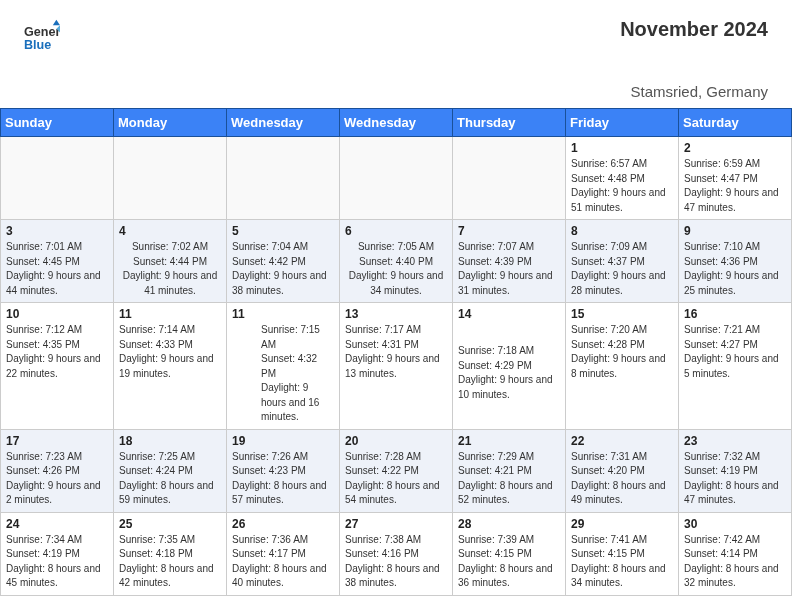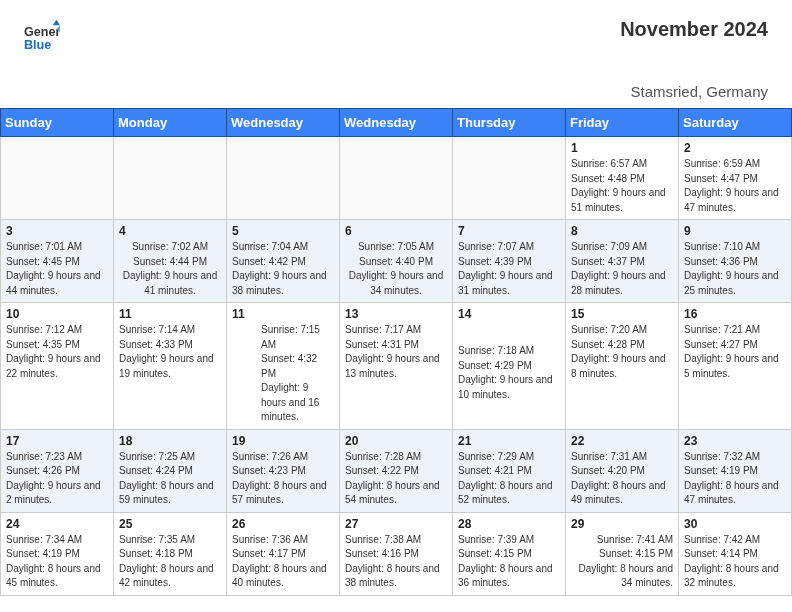--- a/index.html
+++ b/index.html
@@ -251,21 +251,21 @@
 Daylight: 8 hours and 38 minutes.</div>
         </td>
         <td>
           <span class="day-num">28</span>
           <div class="day-detail" style="white-space: pre-line;">Sunrise: 7:39 AM
 Sunset: 4:15 PM
 Daylight: 8 hours and 36 minutes.</div>
         </td>
         <td>
           <span class="day-num">29</span>
-          <div class="day-detail" style="white-space: pre-line; text-align: right;">Sunrise: 7:41 AM
+          <div class="day-detail" style="white-space: pre-line;">Sunrise: 7:41 AM
 Sunset: 4:15 PM
 Daylight: 8 hours and 34 minutes.</div>
         </td>
         <td>
           <span class="day-num">30</span>
           <div class="day-detail" style="white-space: pre-line;">Sunrise: 7:42 AM
 Sunset: 4:14 PM
 Daylight: 8 hours and 32 minutes.</div>
         </td>
       </tr>

